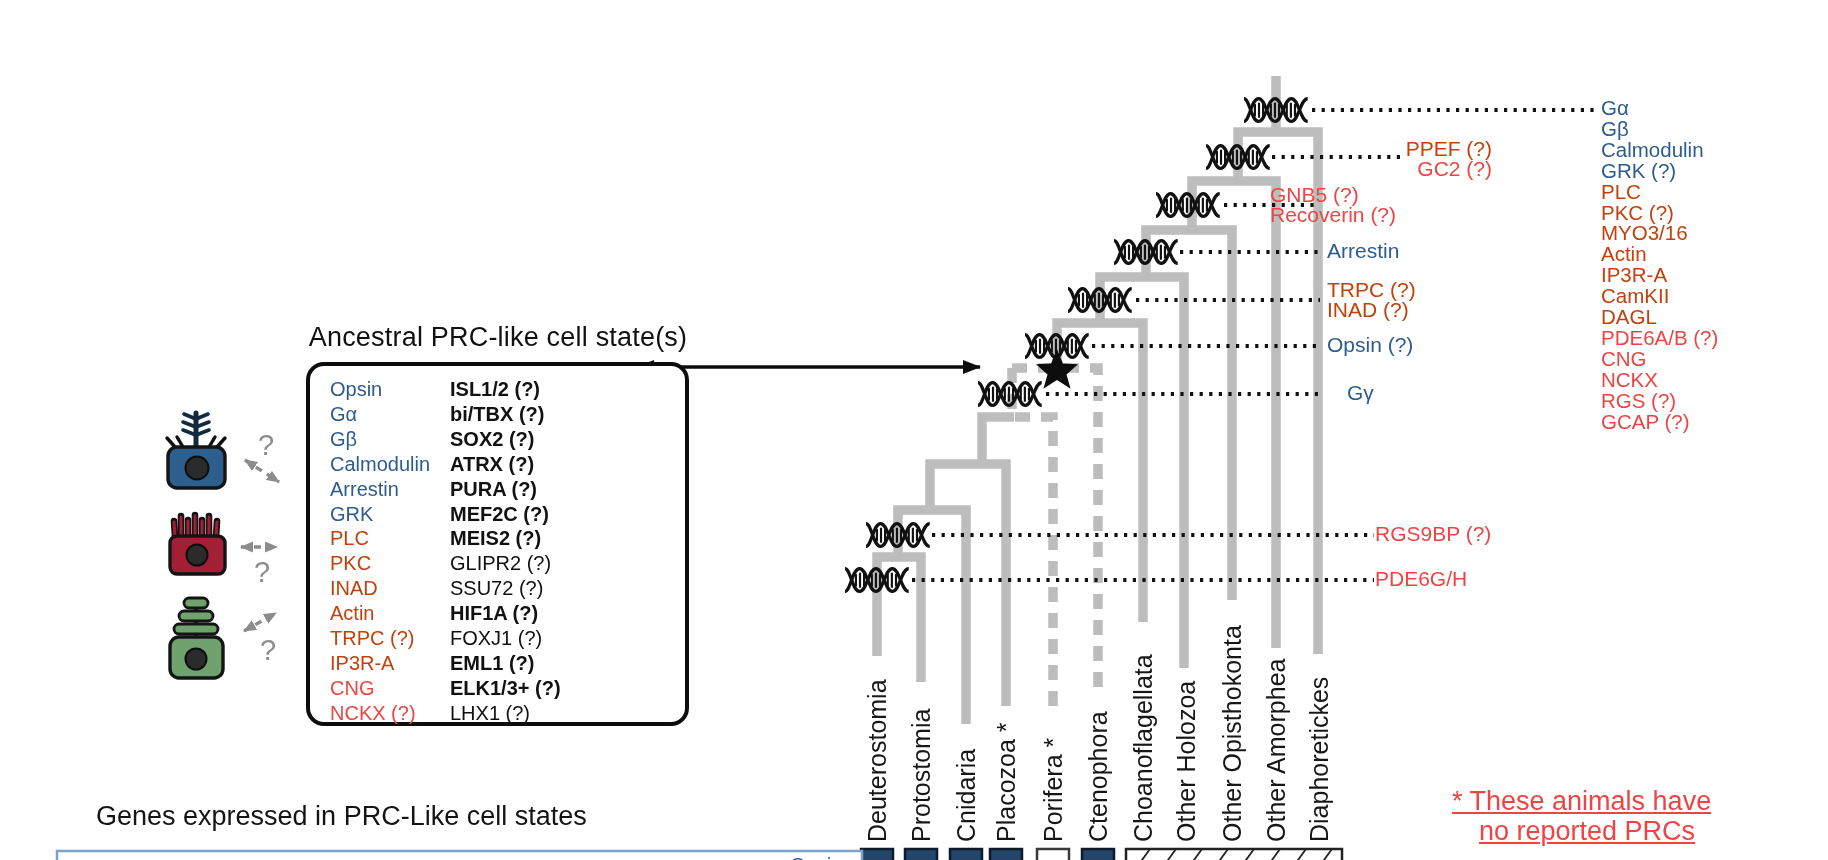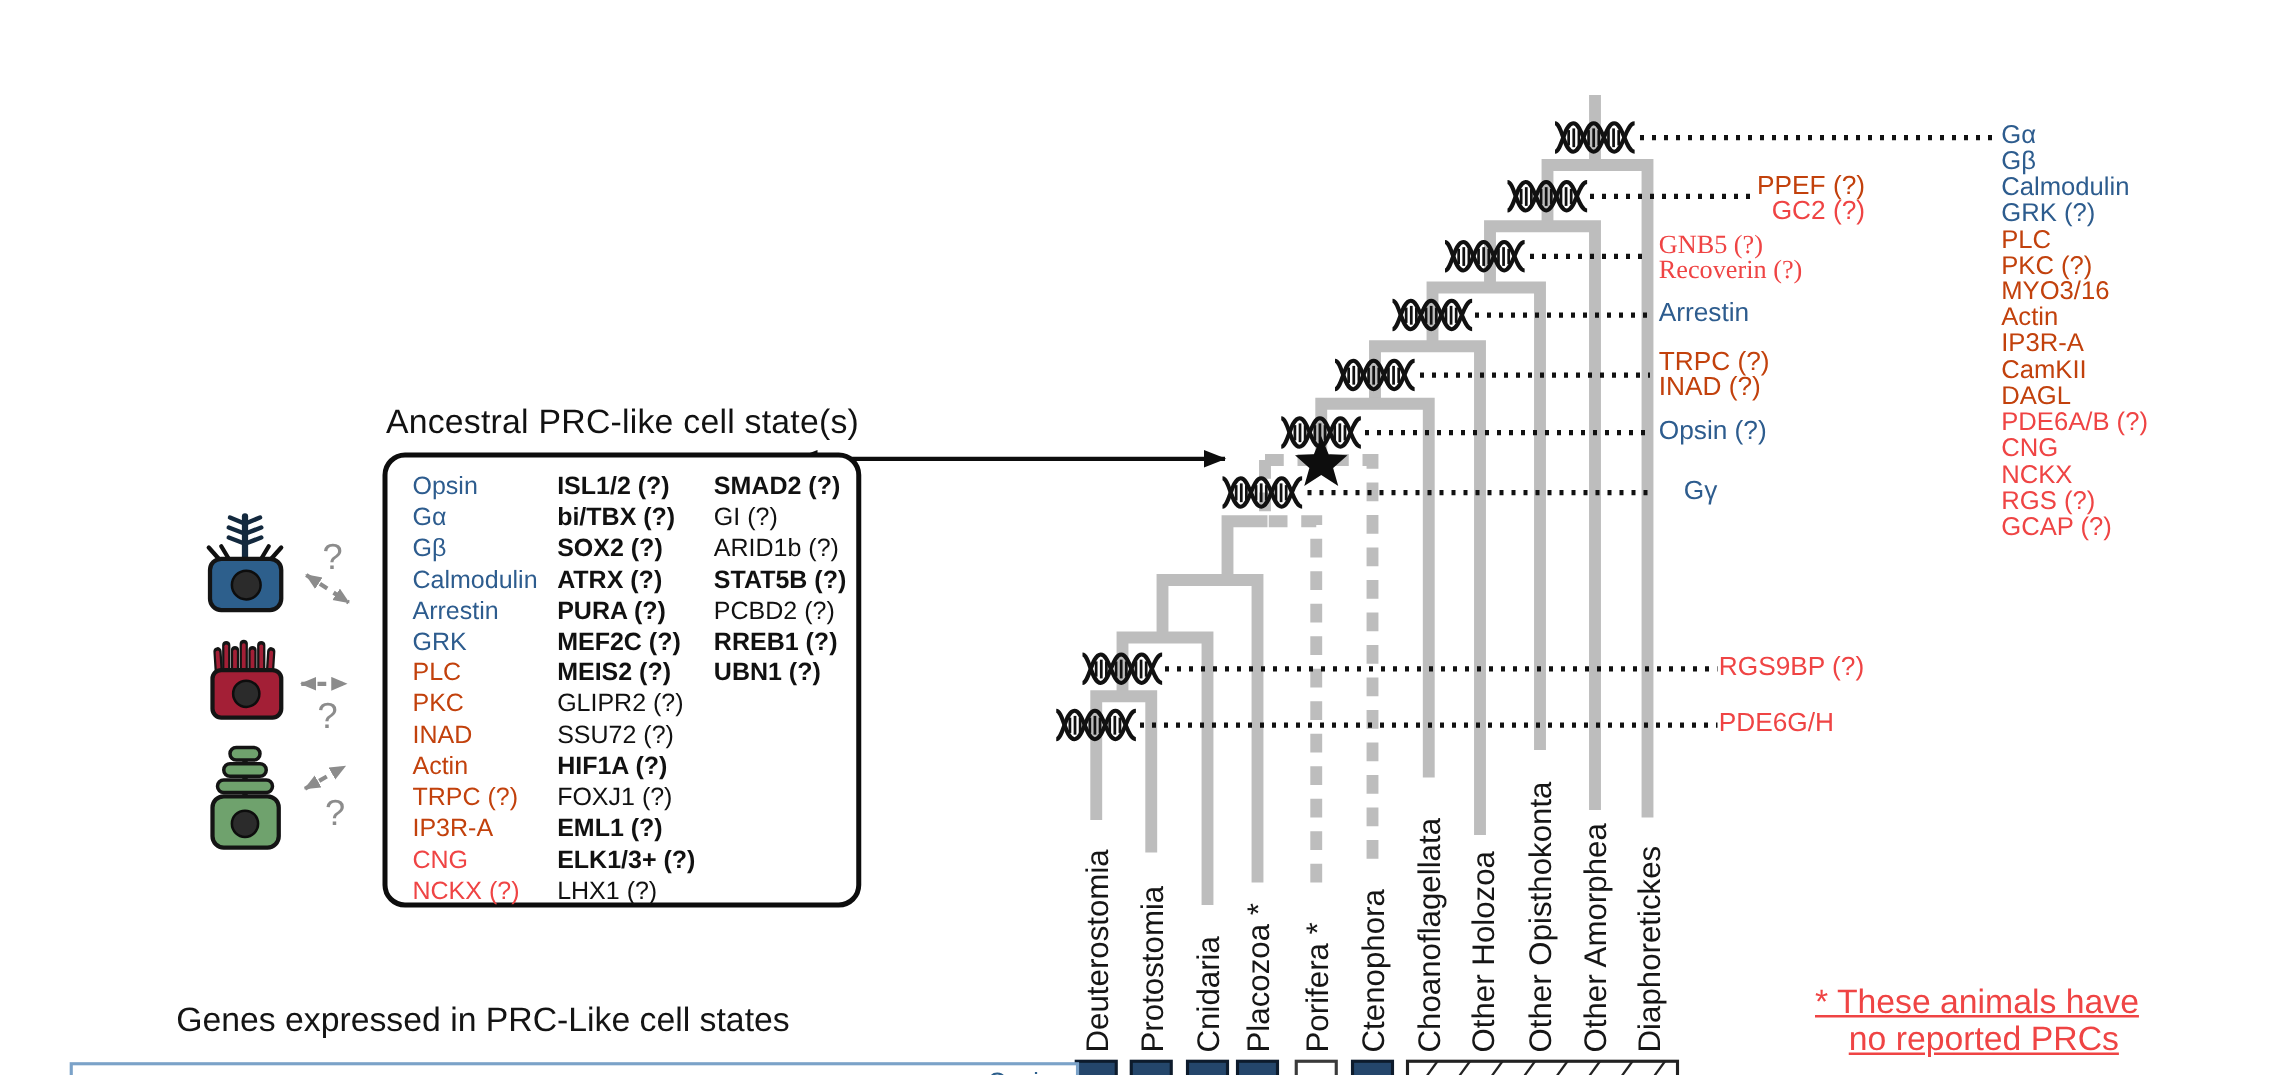--- a/index.html
+++ b/index.html
@@ -14,21 +14,21 @@
   .abox{box-sizing:border-box;border:4px solid #0d0d0d;border-radius:18px;
         display:flex;padding:11px 8px 0 20px;background:#fff;}
   .abox .col{display:flex;flex-direction:column;}
   .abox .row{font-size:20px;line-height:24.9px;white-space:nowrap;}
   .b{font-weight:700;}
   .genelist div{font-size:20.5px;line-height:20.9px;white-space:nowrap;}
   .nlabel{font-size:21px;line-height:20.4px;white-space:nowrap;}
   .ralign{text-align:right;}
   .footnote{font-size:27px;line-height:30px;color:#ef4444;text-decoration:underline;}
   .footnote .ind{padding-left:27px;}
-  .bottom-title{font-size:27px;color:#141414;margin-left:45px;}
+  .bottom-title{font-size:27px;color:#141414;}
 </style>
 </head>
 <body>
 
 <div id="stage">
 
   <svg width="1828" height="860" viewBox="0 0 1828 860">
     <defs>
       <g id="dna">
         <path d="M0,27 C6,27 8,2 16,2 C24,2 26,27 34,27 C42,27 44,2 52,2 C60,2 62,27 70,27" fill="none" stroke="#111" stroke-width="3.6"></path>
@@ -234,29 +234,20 @@
       <div class="row b">MEF2C (?)</div>
       <div class="row b">MEIS2 (?)</div>
       <div class="row">GLIPR2 (?)</div>
       <div class="row">SSU72 (?)</div>
       <div class="row b">HIF1A (?)</div>
       <div class="row">FOXJ1 (?)</div>
       <div class="row b">EML1 (?)</div>
       <div class="row b">ELK1/3+ (?)</div>
       <div class="row">LHX1 (?)</div>
     </div>
-    <div class="col">
-      <div class="row b">SMAD2 (?)</div>
-      <div class="row">GI (?)</div>
-      <div class="row">ARID1b (?)</div>
-      <div class="row b">STAT5B (?)</div>
-      <div class="row">PCBD2 (?)</div>
-      <div class="row b">RREB1 (?)</div>
-      <div class="row b">UBN1 (?)</div>
-    </div>
   </div>
 
   <div class="abs genelist" style="left:1601px;top:98px;">
     <div class="c-blue">Gα</div>
     <div class="c-blue">Gβ</div>
     <div class="c-blue">Calmodulin</div>
     <div class="c-blue">GRK (?)</div>
     <div class="c-red">PLC</div>
     <div class="c-red">PKC (?)</div>
     <div class="c-red">MYO3/16</div>
@@ -268,21 +259,21 @@
     <div class="c-green">CNG</div>
     <div class="c-green">NCKX</div>
     <div class="c-green">RGS (?)</div>
     <div class="c-green">GCAP (?)</div>
   </div>
 
   <div class="abs nlabel ralign" style="left:1330px;top:139px;width:162px;">
     <div class="c-red">PPEF (?)</div>
     <div class="c-green">GC2 (?)</div>
   </div>
-  <div class="abs nlabel" style="left:1327px;top:185px;font-family:Liberation Serif, serif;">
+  <div class="abs nlabel" style="left:1270px;top:185px;">
     <div class="c-green">GNB5 (?)</div>
     <div class="c-green">Recoverin (?)</div>
   </div>
   <div class="abs nlabel" style="left:1327px;top:241px;">
     <div class="c-blue">Arrestin</div>
   </div>
   <div class="abs nlabel" style="left:1327px;top:280px;">
     <div class="c-red">TRPC (?)</div>
     <div class="c-red">INAD (?)</div>
   </div>

